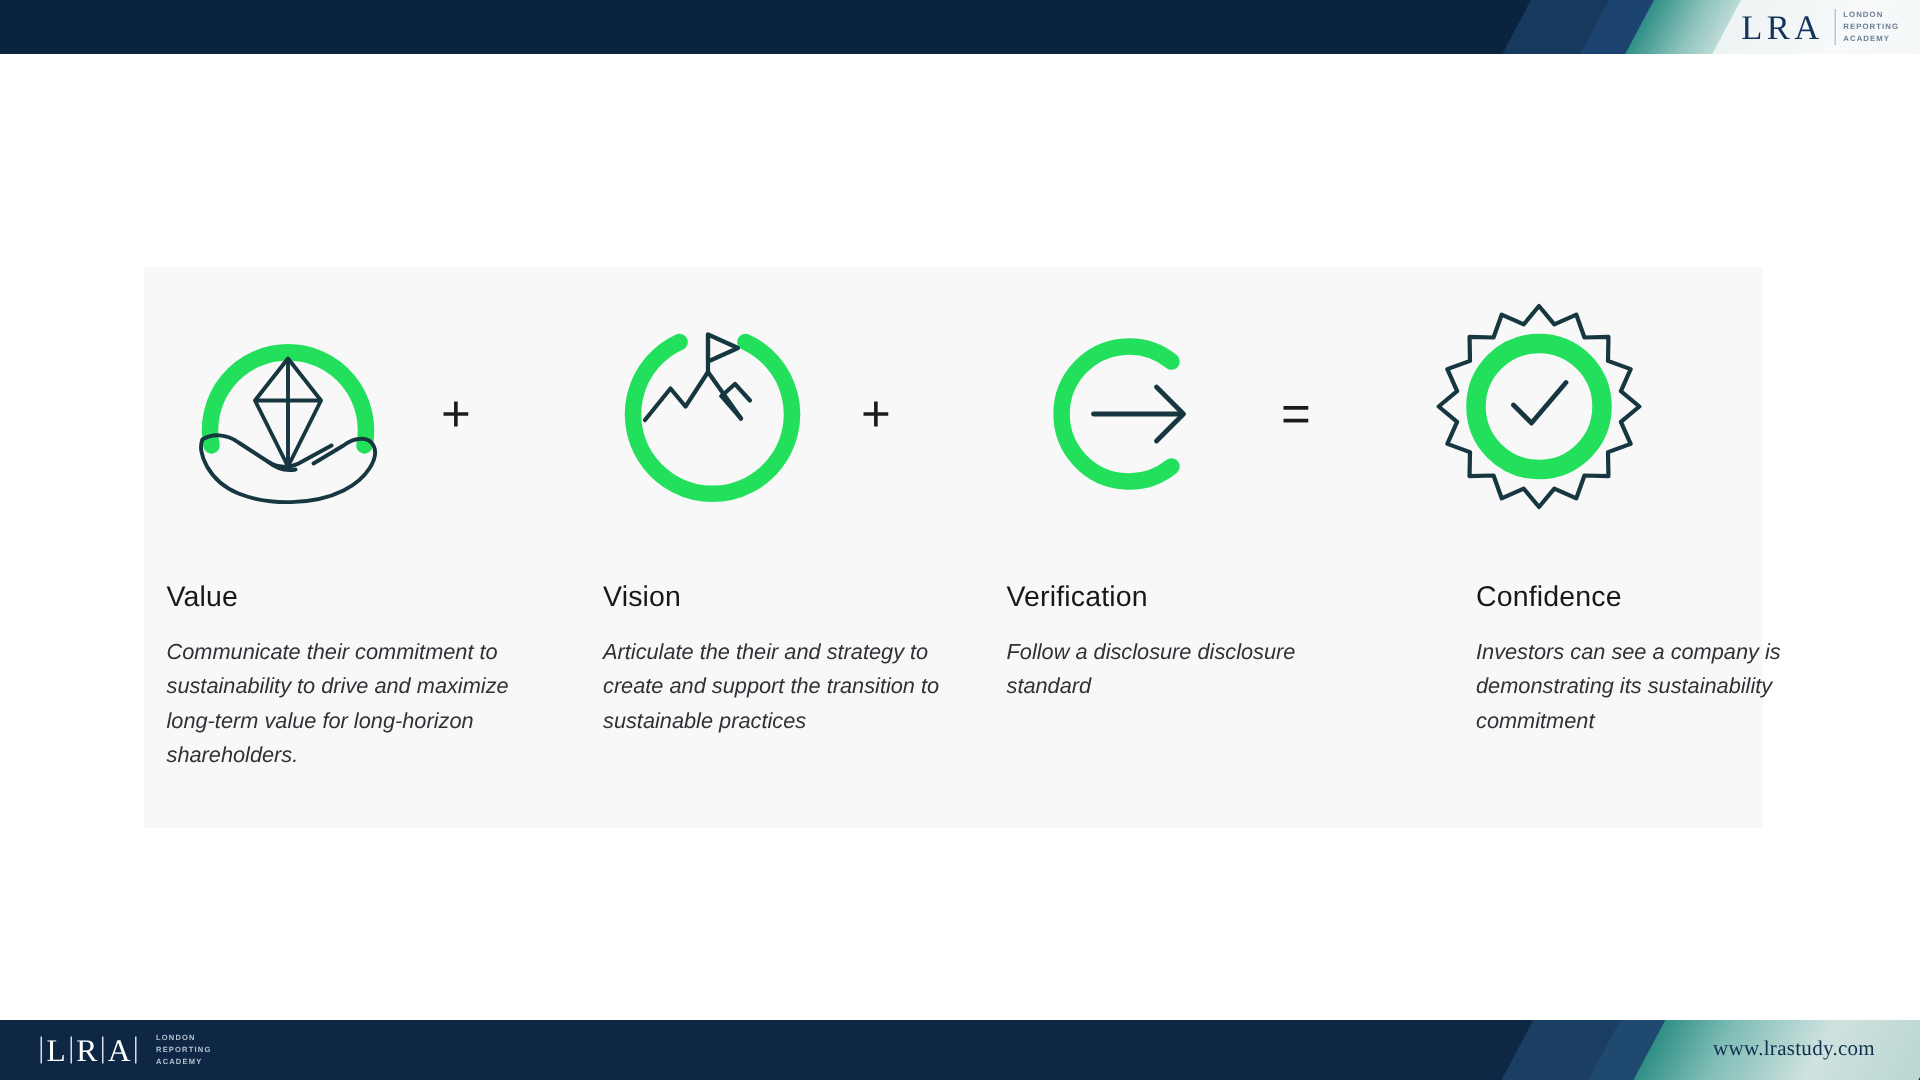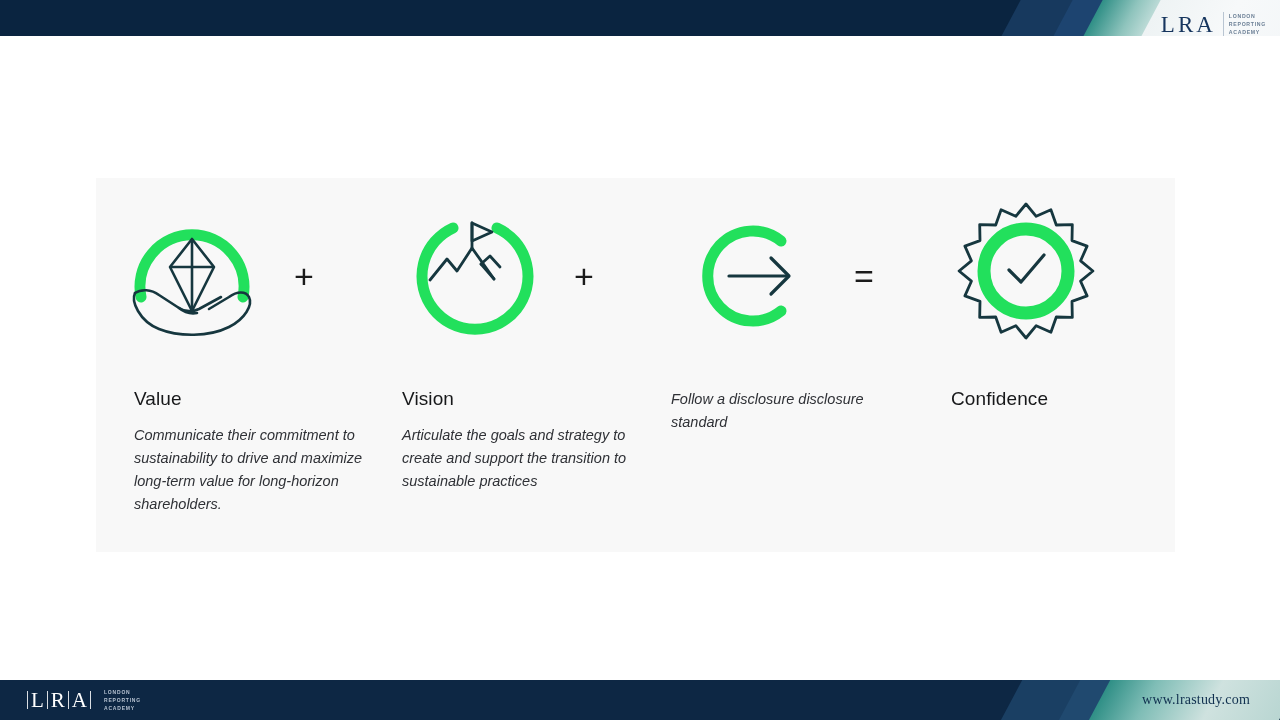--- a/index.html
+++ b/index.html
@@ -49,21 +49,21 @@
     left: 1150px;
     width: 200px;
     background: linear-gradient(90deg, #eef3f4 0%, #f7f9fa 40%, #f2f5f7 100%);
   }
   .top-logo {
     position: absolute;
     right: 14px;
     top: 0;
     height: 36px;
     display: flex;
-    align-items: flex-end;
+    align-items: center;
     gap: 7px;
   }
   .top-logo .mark {
     font-family: "Liberation Serif", serif;
     font-size: 23px;
     letter-spacing: 3px;
     color: #16355e;
     font-weight: 400;
     line-height: 1;
   }
@@ -207,24 +207,24 @@
     position: absolute;
     left: 0;
     top: 210px;
     width: 1079px;
   }
   .col {
     position: absolute;
     top: 0;
     width: 245px;
   }
-  .col-0 { left: 15px; margin-left: 23px; }
+  .col-0 { left: 15px; }
   .col-1 { left: 306px; }
   .col-2 { left: 575px; width: 240px; }
-  .col-3 { left: 855px; width: 228px; }
+  .col-3 { left: 888px; width: 228px; }
 
   .col h3 {
     margin: 0 0 14px 0;
     font-size: 19px;
     font-weight: 400;
     color: #17181a;
     letter-spacing: 0.1px;
   }
   .col p {
     margin: 0;
@@ -305,29 +305,31 @@
 
   <div class="text-row">
 
     <div class="col col-0">
       <h3>Value</h3>
       <p>Communicate their commitment to sustainability to drive and maximize long-term value for long-horizon shareholders.</p>
     </div>
 
     <div class="col col-1">
       <h3>Vision</h3>
-      <p>Articulate the goals and strategy to create and support the transition to sustainable practices</p>
+      <p>Articulate the their and strategy to create and support the transition to sustainable practices</p>
     </div>
 
     <div class="col col-2">
+      <h3>Verification</h3>
       <p>Follow a disclosure disclosure standard</p>
     </div>
 
     <div class="col col-3">
       <h3>Confidence</h3>
+      <p>Investors can see a company is demonstrating its sustainability commitment</p>
     </div>
   </div>
 </div>
 
 <div class="bottom-bar">
   <div class="band bb-navy-mid"></div>
   <div class="band bb-navy-light"></div>
   <div class="band bb-teal"></div>
 
   <div class="bottom-logo">

